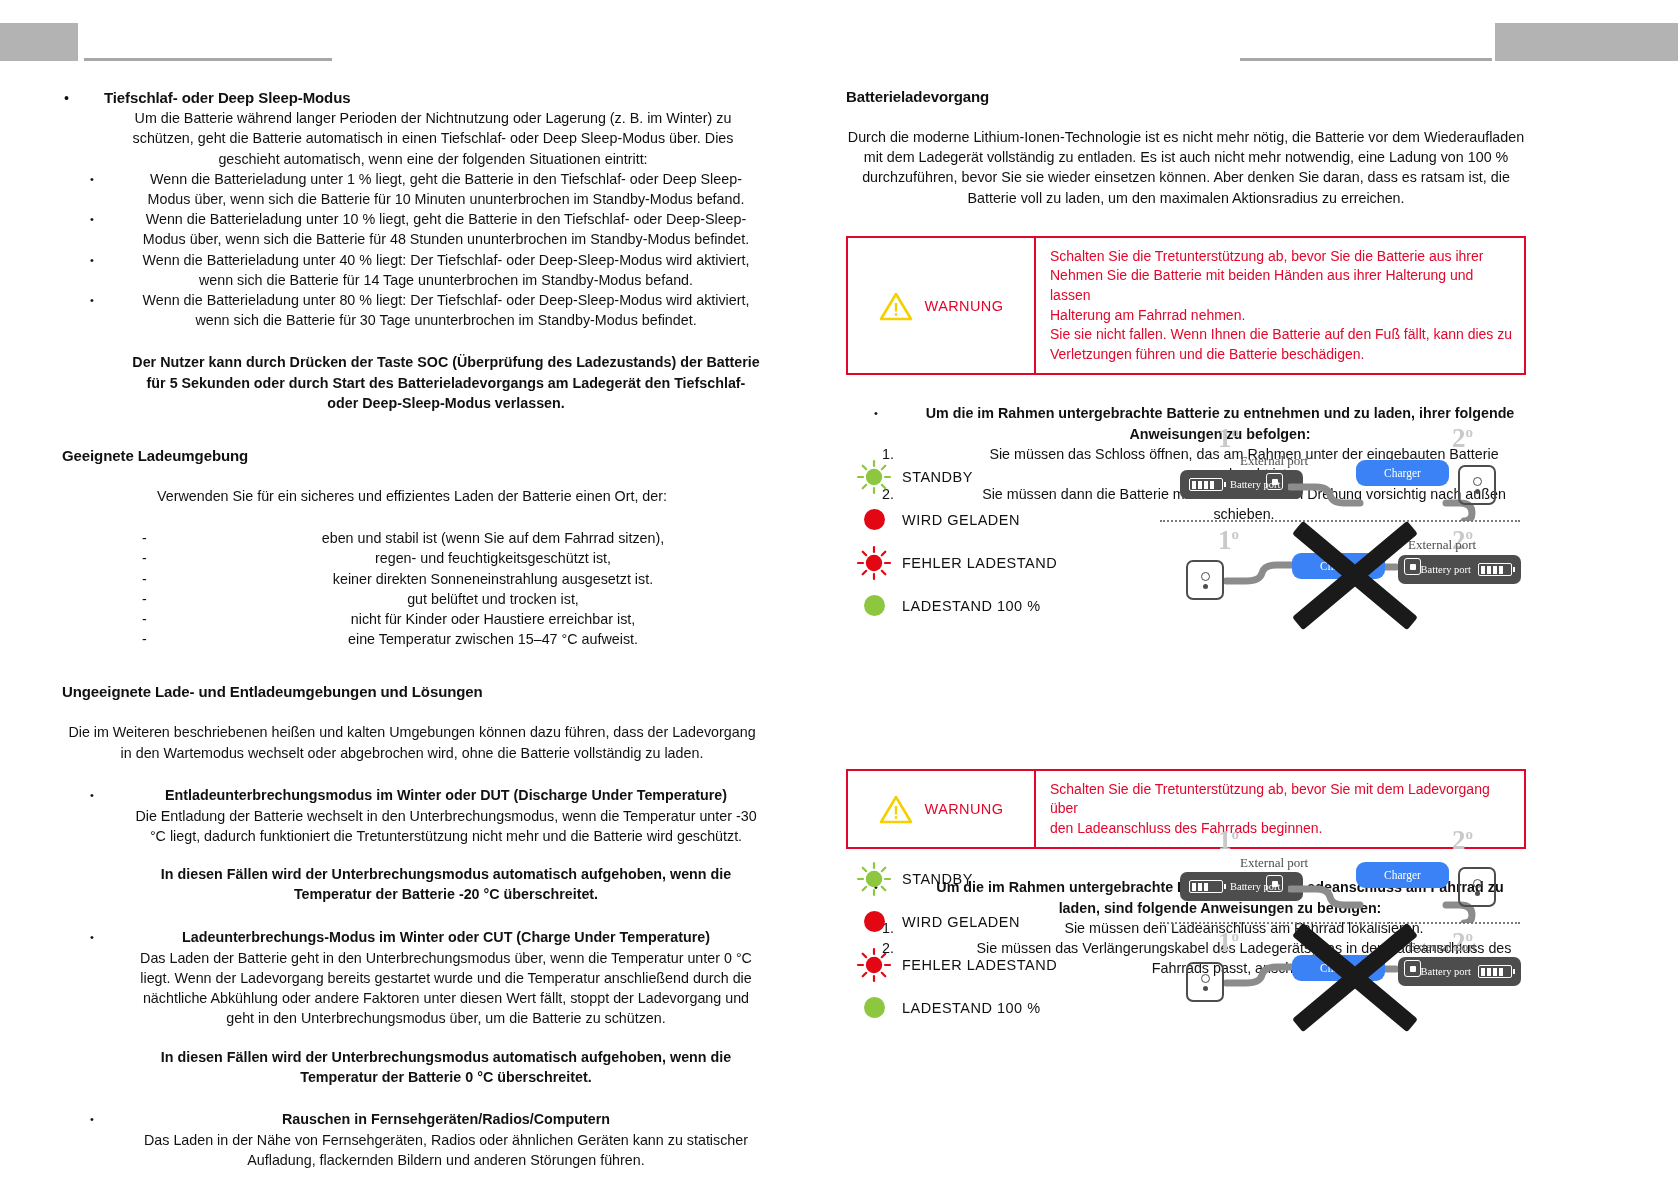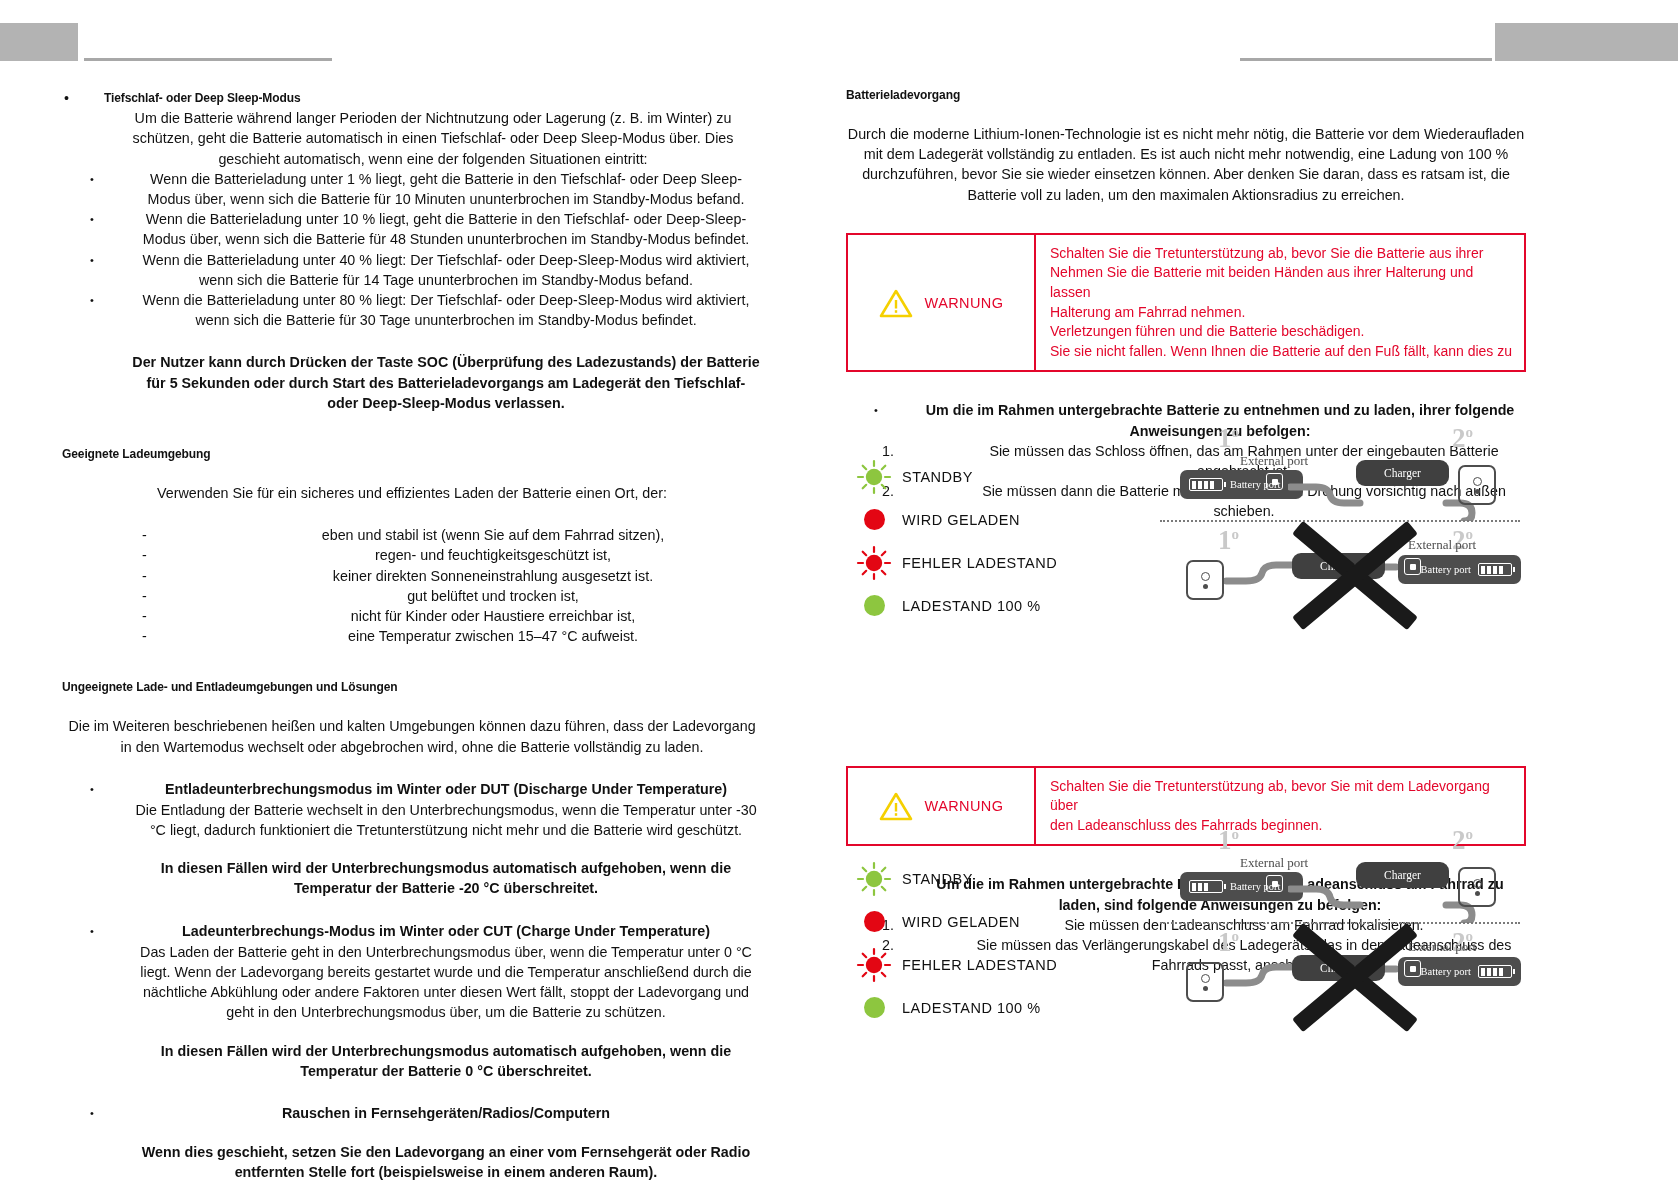--- a/index.html
+++ b/index.html
@@ -10,21 +10,21 @@
   
   .hdr-block{position:absolute;background:#b3b3b3;}
   .hdr-rule{position:absolute;background:#a8a8a8;height:3px;}
 
   
   .col{position:absolute;top:88px;}
   .col-left{left:62px;width:700px;}
   .col-right{left:846px;width:680px;}
 
   
-  .h-sec{font-weight:bold;font-size:12px;letter-spacing:-0.1px;}
+  .h-sec{font-weight:bold;font-size:15px;letter-spacing:-0.1px;}
   .p{font-size:14.3px;line-height:20.2px;text-align:center;}
   .b{font-weight:bold;}.sp18{height:18px;}
   .sp22{height:22px;}.sp28{height:28px;}.sp34{height:34px;}
 
   
   .row{display:flex;font-size:14.3px;line-height:20.2px;}
   .bullet{flex:0 0 auto;text-align:left;}
   .bullet.lvl1{width:40px;padding-left:2px;}
   .bullet.lvl2{width:40px;padding-left:28px;font-size:11px;line-height:21px;}
   .bullet.dash{width:82px;padding-left:80px;}
@@ -55,21 +55,21 @@
   .batt-box .cells{width:34px;height:13px;border:1.6px solid #fff;border-radius:2px;position:relative;
                    display:flex;gap:1.5px;padding:1.5px;box-sizing:border-box;}
   .batt-box .cells::after{content:"";position:absolute;right:-4px;top:3px;width:2.5px;height:5px;background:#fff;}
   .batt-box .cell{flex:1;background:#fff;}
   .batt-box .cell.off{background:transparent;}
   .batt-label{color:#fff;font-size:10.5px;white-space:nowrap;}
   .ext-label{position:absolute;color:#4d4d4d;font-size:13px;white-space:nowrap;}
   .ext-port{position:absolute;width:15px;height:15px;border:1.8px solid #fff;border-radius:3px;
             display:flex;align-items:center;justify-content:center;}
   .ext-port i{width:6px;height:6px;background:#fff;border-radius:1px;display:block;}
-  .charger-box{position:absolute;background:#404040;border-radius:9px;display:flex;align-items:center;
+  .charger-box{position:absolute;background:#3b82f6;border-radius:9px;display:flex;align-items:center;
                justify-content:center;height:26px;width:93px;}
   .charger-box span{color:#fff;font-size:11.5px;}
   .socket{position:absolute;width:34px;height:36px;border:2.4px solid #4d4d4d;border-radius:7px;
           display:flex;flex-direction:column;align-items:center;justify-content:center;gap:3px;}
   .socket b{width:7px;height:7px;border:1.8px solid #4d4d4d;border-radius:50%;display:block;}
   .socket i{width:5px;height:5px;background:#4d4d4d;border-radius:50%;display:block;}
   .dotted{position:absolute;border-top:2.5px dotted #7a7a7a;}
   .bigx{position:absolute;}
   .bigx span{position:absolute;left:0;top:34px;width:150px;height:17px;background:#1a1a1a;border-radius:3px;}
   .bigx span.a{transform:rotate(40deg);}
@@ -183,20 +183,24 @@
     <div class="row">
       <div class="bullet lvl2"></div>
       <div class="body p b">In diesen Fällen wird der Unterbrechungsmodus automatisch aufgehoben, wenn die Temperatur der Batterie 0 °C überschreitet.</div>
     </div>
     <div class="sp22"></div>
 
     <div class="row">
       <div class="bullet lvl2">•</div>
       <div class="body p"><span class="b">Rauschen in Fernsehgeräten/Radios/Computern</span><span class="b"></span></div>
     </div>
+    <div class="row">
+      <div class="bullet lvl2"></div>
+      <div class="body p">Das Laden in der Nähe von Fernsehgeräten, Radios oder ähnlichen Geräten kann zu statischer Aufladung, flackernden Bildern und anderen Störungen führen.</div>
+    </div>
     <div class="sp18"></div>
     <div class="row">
       <div class="bullet lvl2"></div>
       <div class="body p b">Wenn dies geschieht, setzen Sie den Ladevorgang an einer vom Fernsehgerät oder Radio entfernten Stelle fort (beispielsweise in einem anderen Raum).</div>
     </div>
   </div>
 
   <div class="col col-right">
     <div class="h-sec">Batterieladevorgang</div>
     <div class="sp22"></div>
@@ -209,22 +213,22 @@
           <path d="M17 3 L32 28 L2 28 Z" fill="none" stroke="#f5d000" stroke-width="2.6" stroke-linejoin="round"></path>
           <rect x="15.8" y="12" width="2.4" height="8.5" fill="#f5d000"></rect>
           <rect x="15.8" y="22.2" width="2.4" height="2.6" fill="#f5d000"></rect>
         </svg>
         <span class="warn-word">WARNUNG</span>
       </div>
       <div class="warn-right">
         <div>Schalten Sie die Tretunterstützung ab, bevor Sie die Batterie aus ihrer</div>
         <div>Nehmen Sie die Batterie mit beiden Händen aus ihrer Halterung und lassen</div>
         <div>Halterung am Fahrrad nehmen.</div>
+        <div>Sie sie nicht fallen. Wenn Ihnen die Batterie auf den Fuß fällt, kann dies zu</div>
         <div>Verletzungen führen und die Batterie beschädigen.</div>
-        <div>Sie sie nicht fallen. Wenn Ihnen die Batterie auf den Fuß fällt, kann dies zu</div>
       </div>
     </div>
 
     <div class="sp28"></div>
 
     <div class="row">
       <div class="bullet lvl2">•</div>
       <div class="body p b">Um die im Rahmen untergebrachte Batterie zu entnehmen und zu laden, ihrer folgende Anweisungen zu befolgen:</div>
     </div>
     <div class="row">

